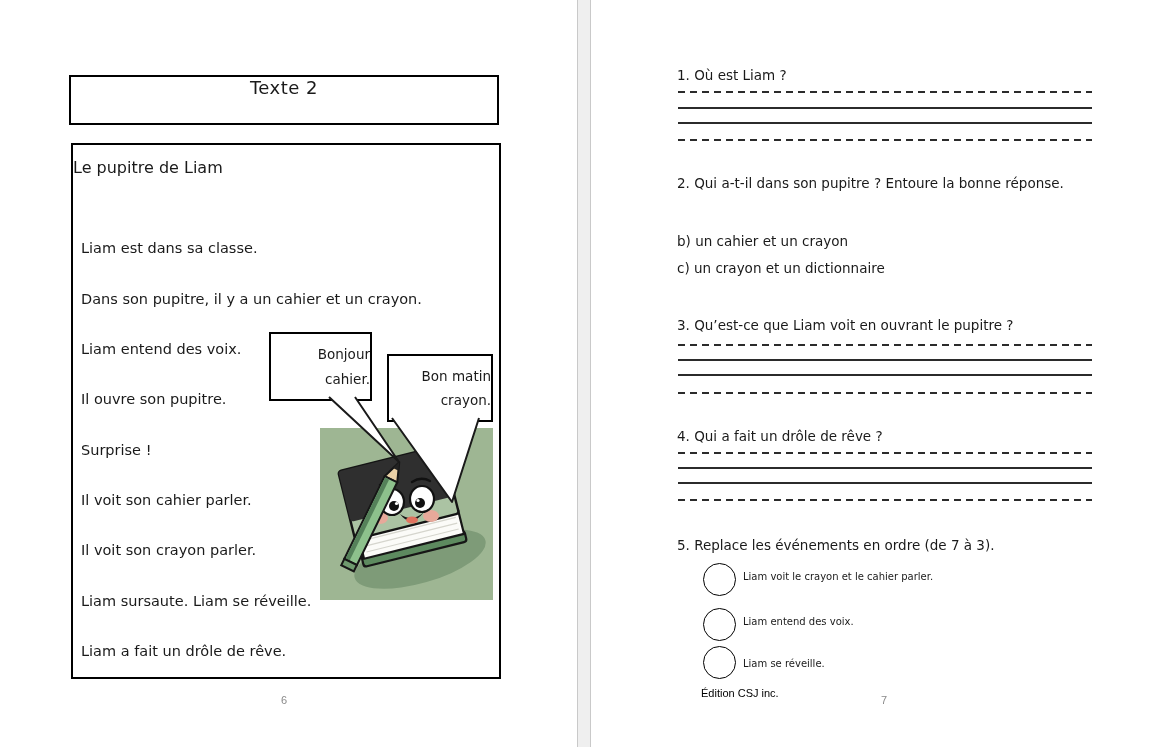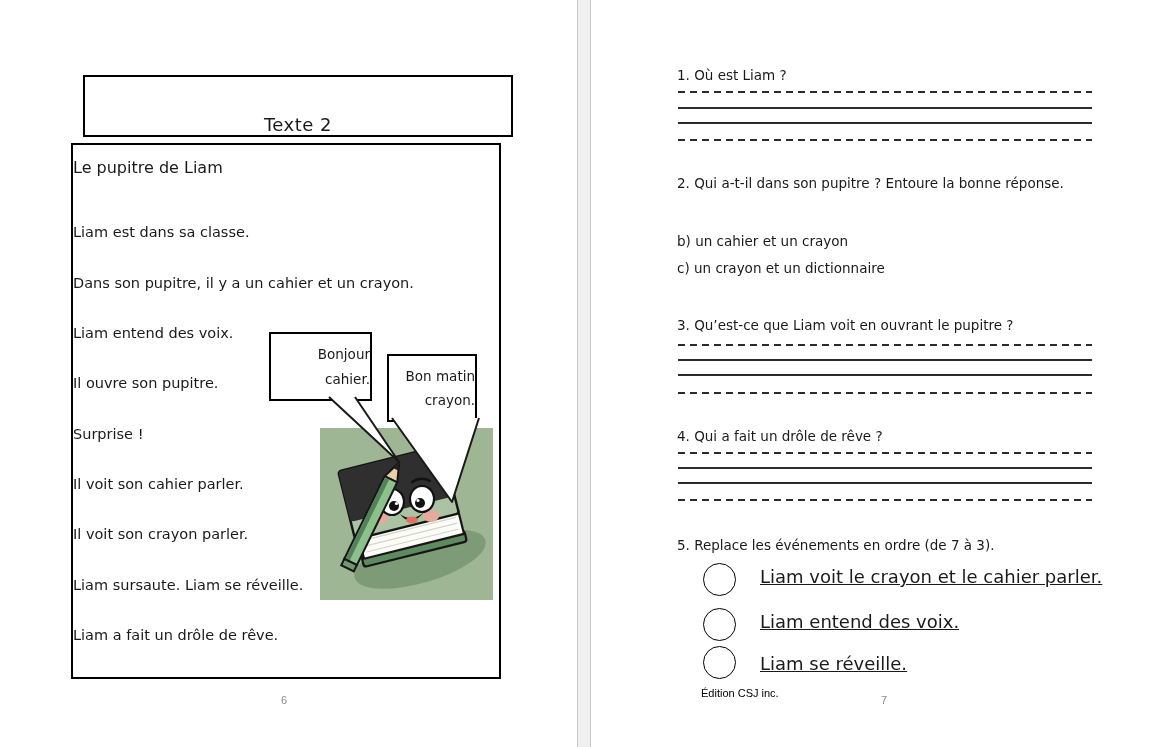--- a/index.html
+++ b/index.html
@@ -7,47 +7,47 @@
   body { font-family:"DejaVu Sans",sans-serif; color:#1a1a1a; }
   .viewport { position:relative; width:1168px; height:747px; background:#fff; overflow:hidden; }
 
   .separator { position:absolute; left:577px; top:0; width:14px; height:747px;
                background:#efefef; border-left:1px solid #c9c9c9; border-right:1px solid #c9c9c9; }
 
   .page { position:absolute; top:0; height:747px; background:#fff; }
   .page-left  { left:0;   width:577px; }
   .page-right { left:591px; width:577px; }
 
-  .header-box { position:absolute; left:83px; top:75px; width:430px; height:62px;
-                border:2px solid #000; display:flex; align-items:flex-end; justify-content:center;
+  .header-box { position:absolute; left:69px; top:75px; width:430px; height:50px;
+                border:2px solid #000; display:flex; align-items:flex-start; justify-content:center;
                 font-size:18px; letter-spacing:.5px; }
 
   .story-box { position:absolute; left:71px; top:143px; width:430px; height:536px; border:2px solid #000; }
   .story-title { position:absolute; top:13px; left:0; width:100%; text-align:left; font-size:16px; }
-  .story-line { position:absolute; left:0; font-size:14.5px; line-height:20px; white-space:nowrap; }
+  .story-line { position:absolute; left:8px; font-size:14.5px; line-height:20px; white-space:nowrap;margin-top:16px; }
 
   .scene { position:absolute; left:247px; top:283px; width:173px; height:172px; z-index:1; }
   .bubble { position:absolute; background:#fff; border:2px solid #000; z-index:2;
             text-align:right; font-size:13.5px; }
   .bubble-cahier { left:196px; top:187px; width:103px; height:69px; padding-top:8px; line-height:25px; }
-  .bubble-crayon { left:314px; top:209px; width:90px; height:68px; padding-top:8px; line-height:24px; }
+  .bubble-crayon { left:314px; top:209px; width:106px; height:68px; padding-top:8px; line-height:24px; }
   .tails { position:absolute; left:180px; top:180px; width:240px; height:190px; z-index:3; pointer-events:none; }
 
   .page-num { position:absolute; top:694px; font-size:11px; color:#8a8a8a;
               font-family:"Liberation Sans",sans-serif; }
 
   .q-label { position:absolute; left:86px; font-size:13.5px; line-height:20px; white-space:nowrap; }
   .opt     { position:absolute; left:86px; font-size:13.5px; line-height:20px; white-space:nowrap; }
   .ans-line { position:absolute; left:87px; width:414px; }
   .ans-solid  { height:2px; background:#2b2b2b; }
   .ans-dashed { height:2px; background:repeating-linear-gradient(to right,#2b2b2b 0 7px,transparent 7px 12px); }
 
   .order-circle { position:absolute; left:112px; width:33px; height:33px;
                   border:1.6px solid #000; border-radius:50%; background:#fff; }
-  .order-text { position:absolute; left:169px; font-size:18px; line-height:20px; white-space:nowrap;text-decoration:underline; }
+  .order-text { position:absolute; left:152px; font-size:10px; line-height:20px; white-space:nowrap; }
 
   .footer-note { position:absolute; left:94px; top:687px; font-size:11px; color:#000;
                  font-family:"Liberation Sans",sans-serif;padding-left:16px; }
 </style>
 </head>
 <body>
 
 <div class="viewport">
 
   <div class="page page-left">

